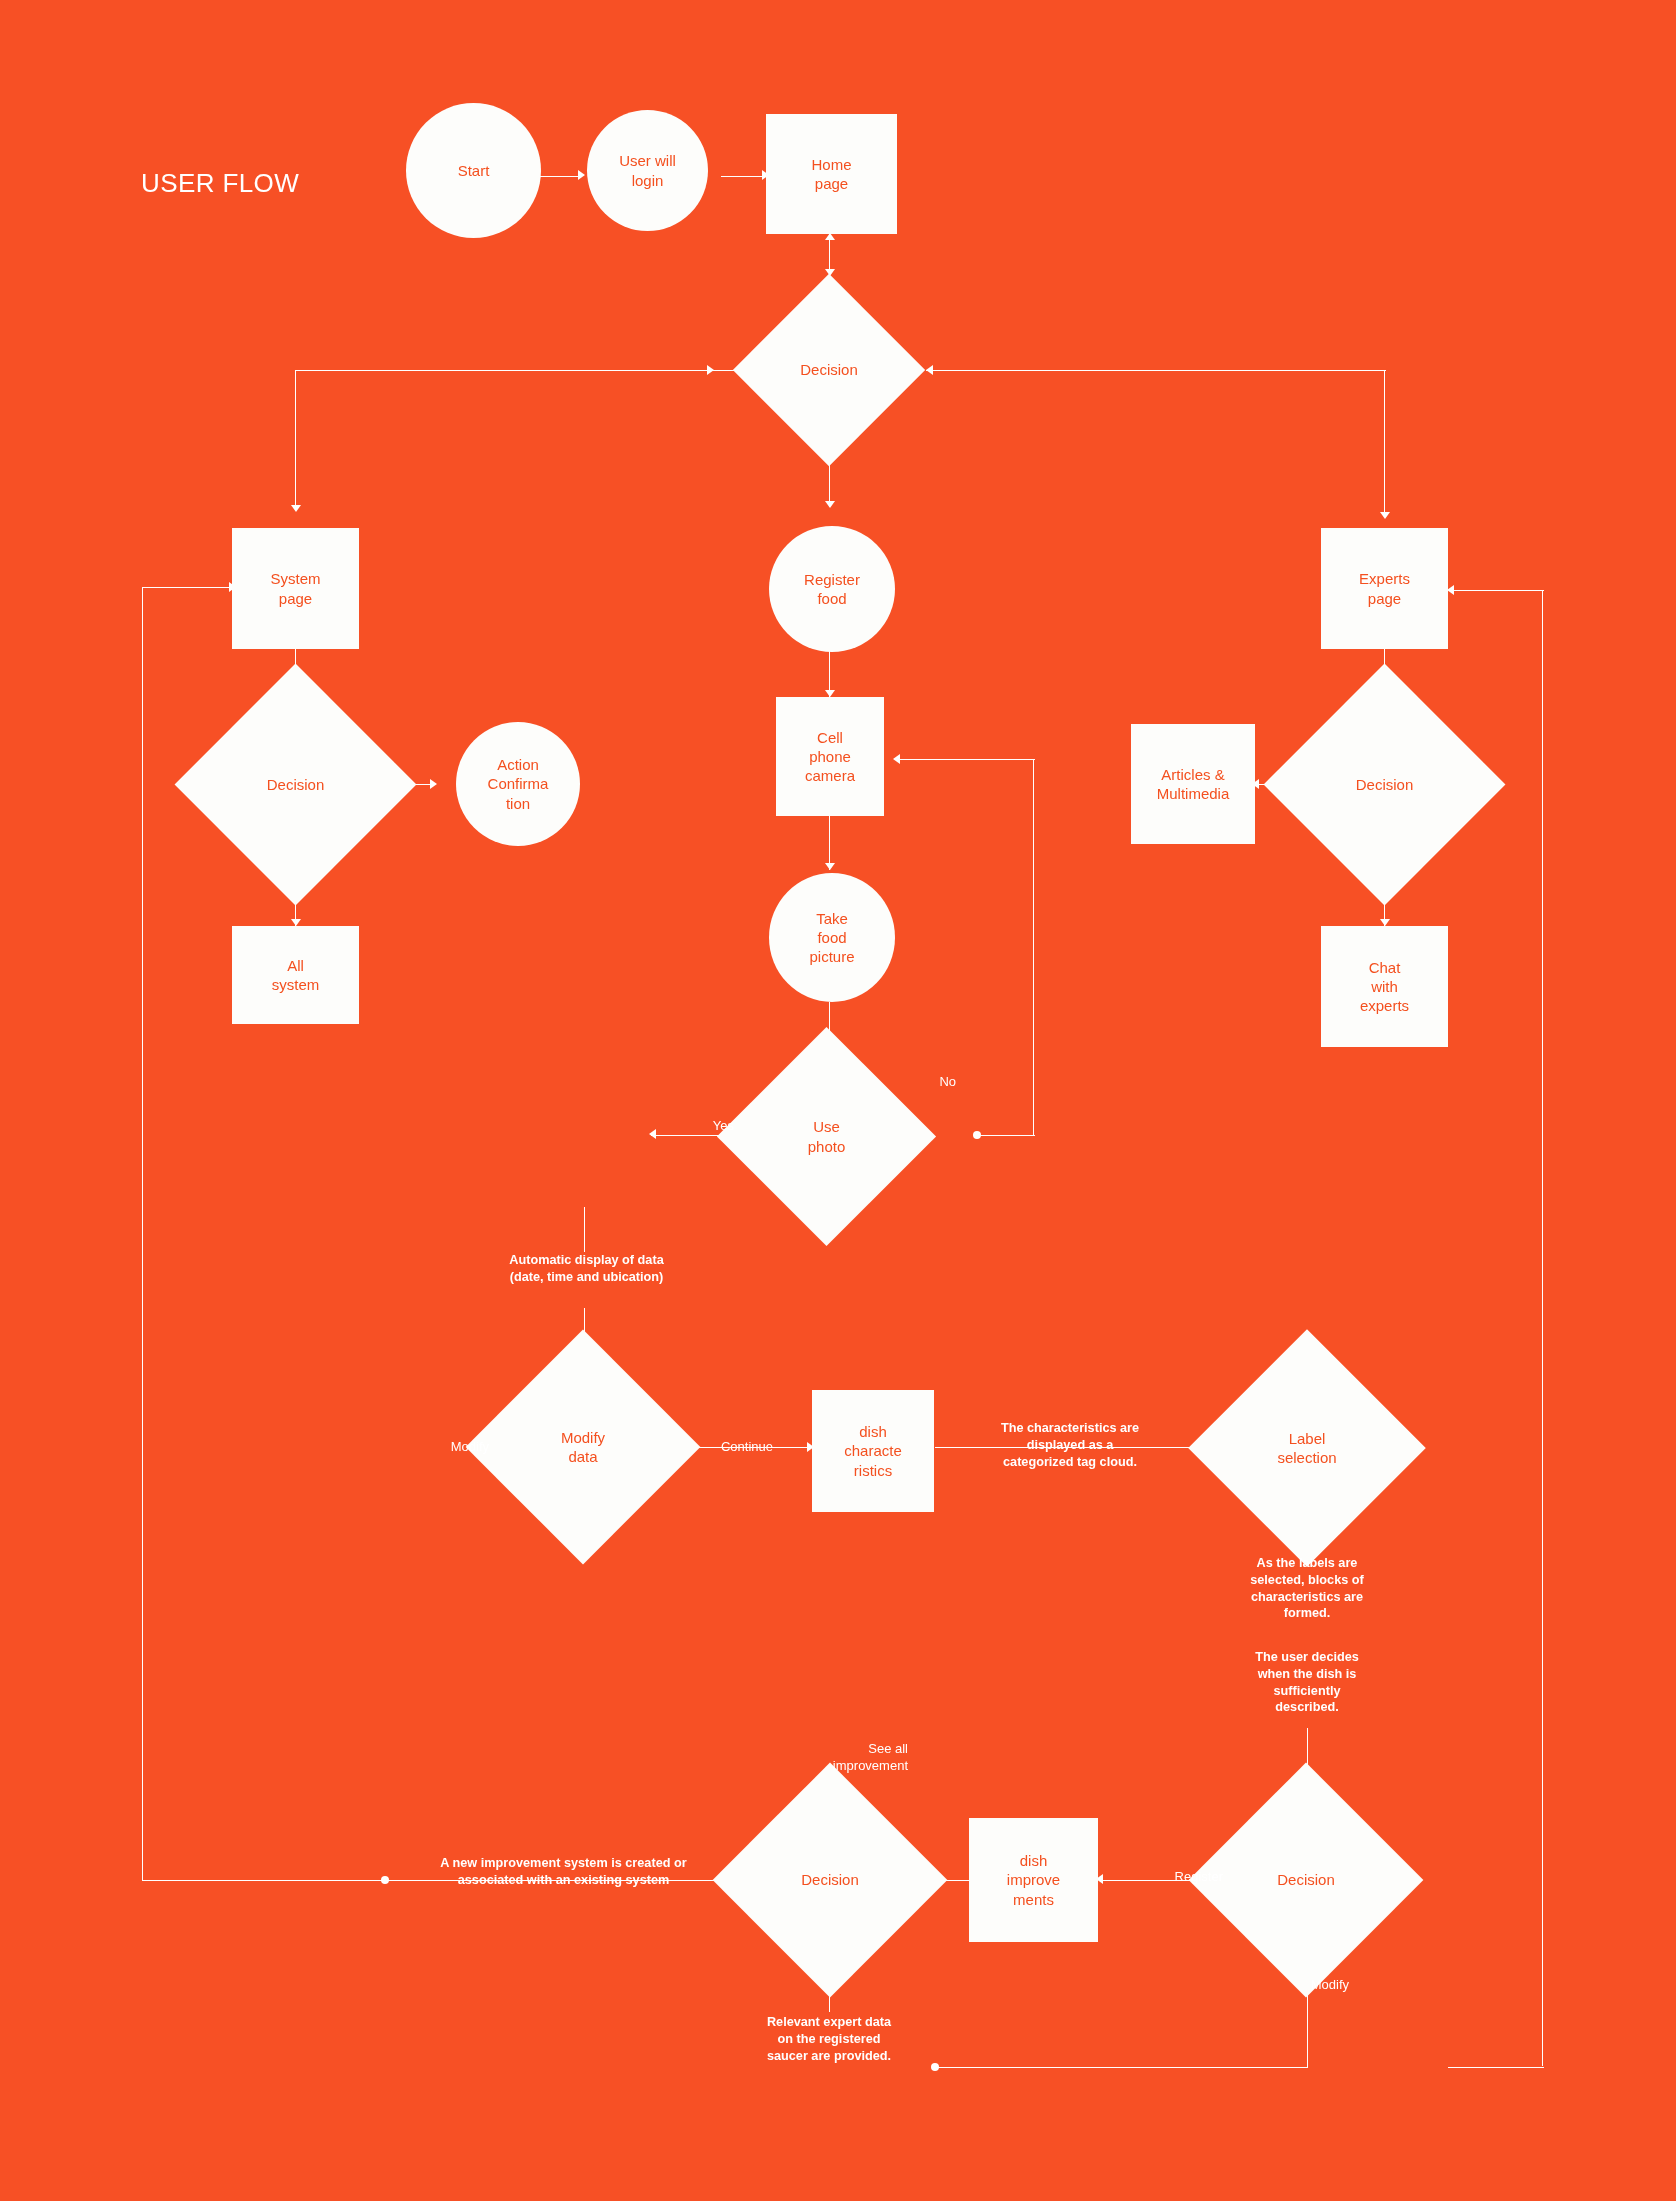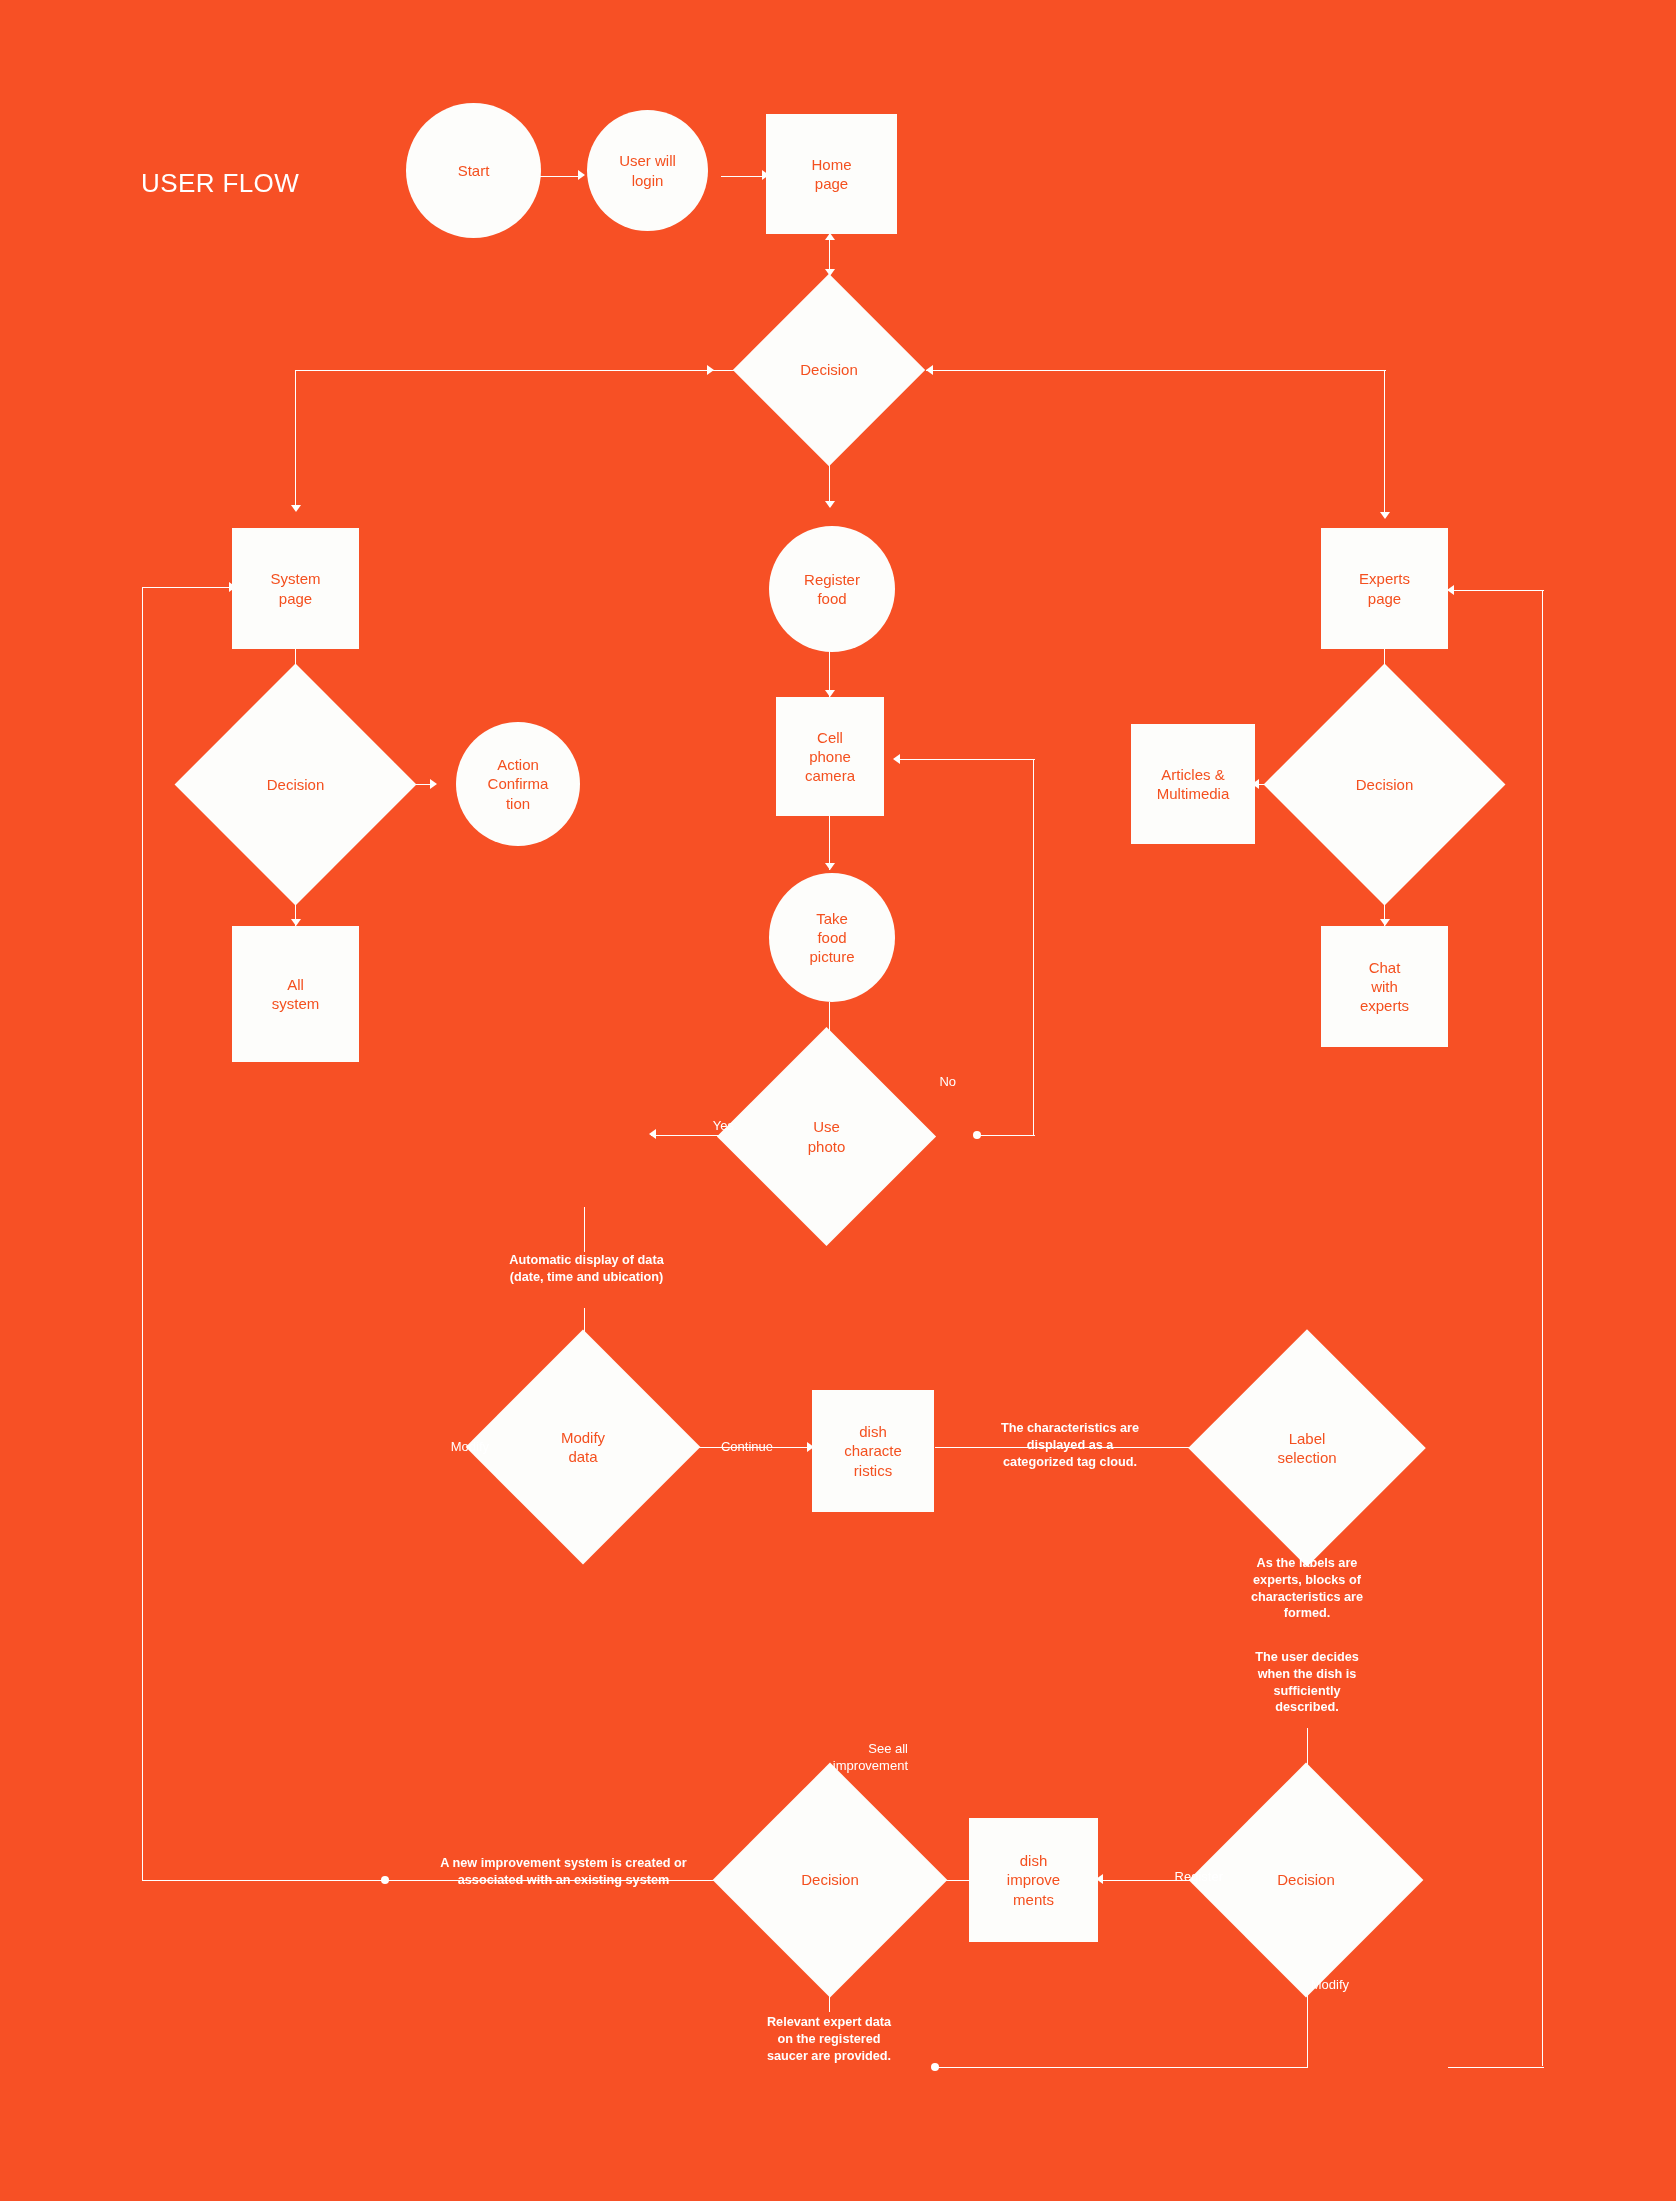--- a/index.html
+++ b/index.html
@@ -249,21 +249,21 @@
 
   <div class="diamond-wrap" style="left:210px; top:699px; width:171px; height:171px;">
     <div class="dia"></div>
     <div class="dlabel" style="white-space:pre-line;">Decision</div>
   </div>
 
   <div class="node circle" style="left:456px; top:722px; width:124px; height:124px; white-space:pre-line;">Action
 Confirma
 tion</div>
 
-  <div class="node rect" style="left:232px; top:926px; width:127px; height:136px; white-space:pre-line;">All
+  <div class="node rect" style="left:232px; top:926px; width:127px; height:98px; white-space:pre-line;">All
 system</div>
 
   <div class="node rect" style="left:776px; top:697px; width:108px; height:119px; white-space:pre-line;">Cell
 phone
 camera</div>
 
   <div class="diamond-wrap" style="left:1299px; top:699px; width:171px; height:171px;">
     <div class="dia"></div>
     <div class="dlabel" style="white-space:pre-line;">Decision</div>
   </div>
@@ -332,21 +332,21 @@
 improvement</div>
 
   <div class="note" style="left:471px; top:1252px; width:231px;">Automatic display of data
 (date, time and ubication)</div>
 
   <div class="note" style="left:952px; top:1420px; width:236px;">The characteristics are
 displayed as a
 categorized tag cloud.</div>
 
   <div class="note" style="left:1223px; top:1555px; width:168px;">As the labels are
-experts, blocks of
+selected, blocks of
 characteristics are
 formed.</div>
 
   <div class="note" style="left:1223px; top:1649px; width:168px;">The user decides
 when the dish is
 sufficiently
 described.</div>
 
   <div class="note" style="left:393px; top:1855px; width:341px;">A new improvement system is created or
 associated with an existing system</div>

